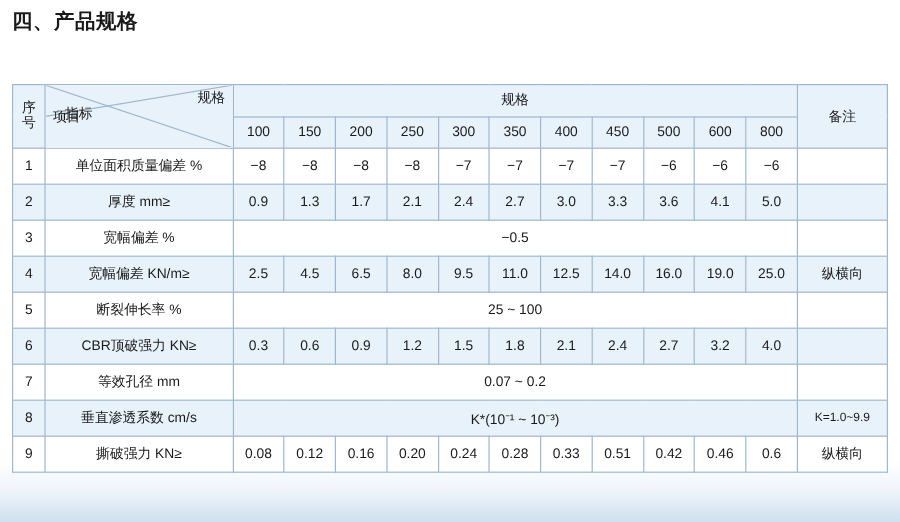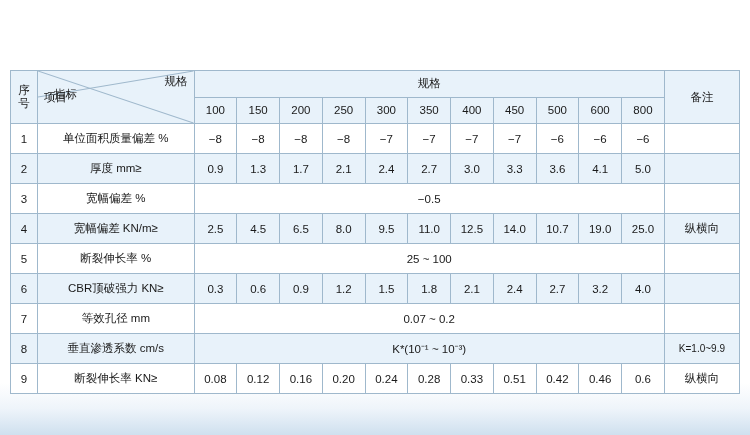--- a/index.html
+++ b/index.html
@@ -123,20 +123,21 @@
   .small-remark {
     font-size: 10px;
     margin-left: 12px;
   }
 </style>
 </head>
 <body>
 
 <div class="page">
 
+  <div class="heading">四、产品规格</div>
 
 
   <table class="spec">
     <colgroup>
       <col style="width:26px">
       <col style="width:150px">
       <col style="width:41px">
         <col style="width:41px">
         <col style="width:41px">
         <col style="width:41px">
@@ -228,21 +229,21 @@
         <td>4</td>
         <td class="item">宽幅偏差 KN/m≥</td>
         <td>2.5</td>
         <td>4.5</td>
         <td>6.5</td>
         <td>8.0</td>
         <td>9.5</td>
         <td>11.0</td>
         <td>12.5</td>
         <td>14.0</td>
-        <td>10.7</td>
+        <td>16.0</td>
         <td>19.0</td>
         <td>25.0</td>
         <td class="nowrap">纵横向</td>
       </tr>
 
       <tr class="rowh band-white">
         <td>5</td>
         <td class="item">断裂伸长率 %</td>
         <td colspan="11">25 ~ 100</td>
         <td></td>
@@ -274,21 +275,21 @@
 
       <tr class="rowh band-blue">
         <td>8</td>
         <td class="item">垂直渗透系数 cm/s</td>
         <td colspan="11">K*(10⁻¹ ~ 10⁻³)</td>
         <td class="small-remark nowrap">K=1.0~9.9</td>
       </tr>
 
       <tr class="rowh band-white">
         <td>9</td>
-        <td class="item">断裂伸长率 KN≥</td>
+        <td class="item">撕破强力 KN≥</td>
         <td>0.08</td>
         <td>0.12</td>
         <td>0.16</td>
         <td>0.20</td>
         <td>0.24</td>
         <td>0.28</td>
         <td>0.33</td>
         <td>0.51</td>
         <td>0.42</td>
         <td>0.46</td>

